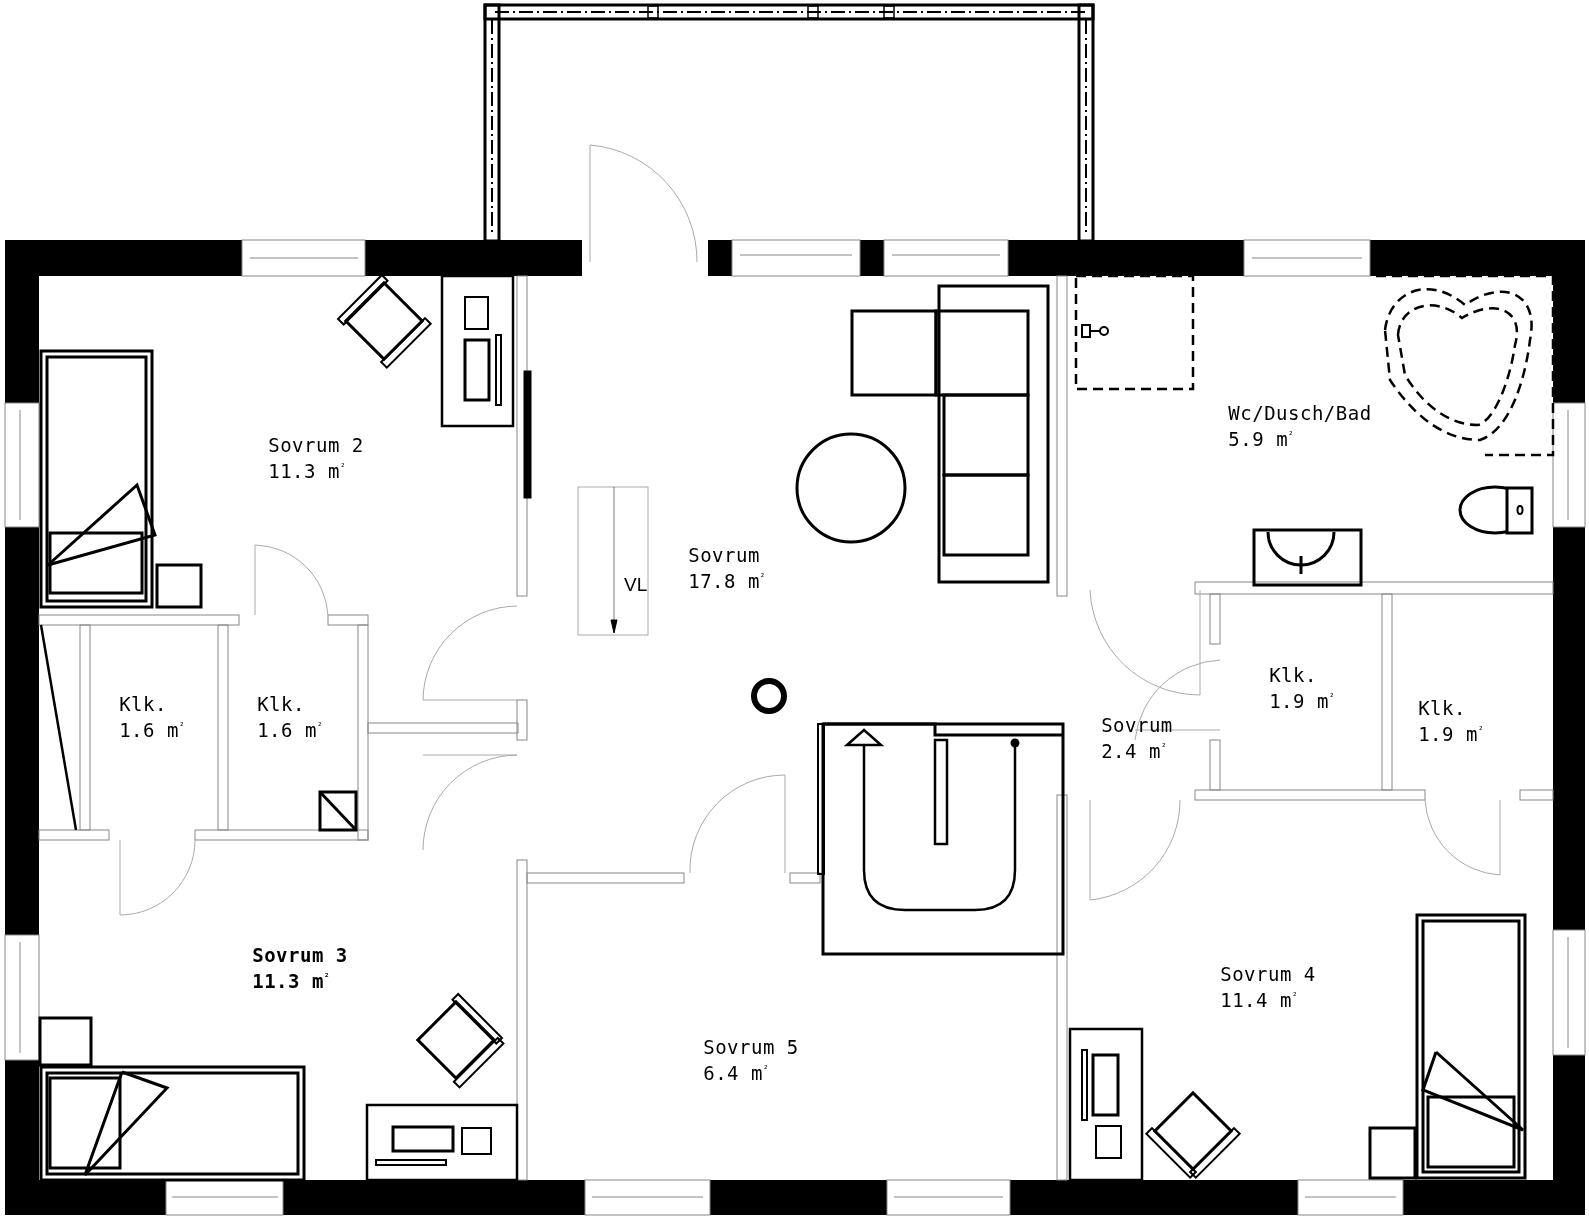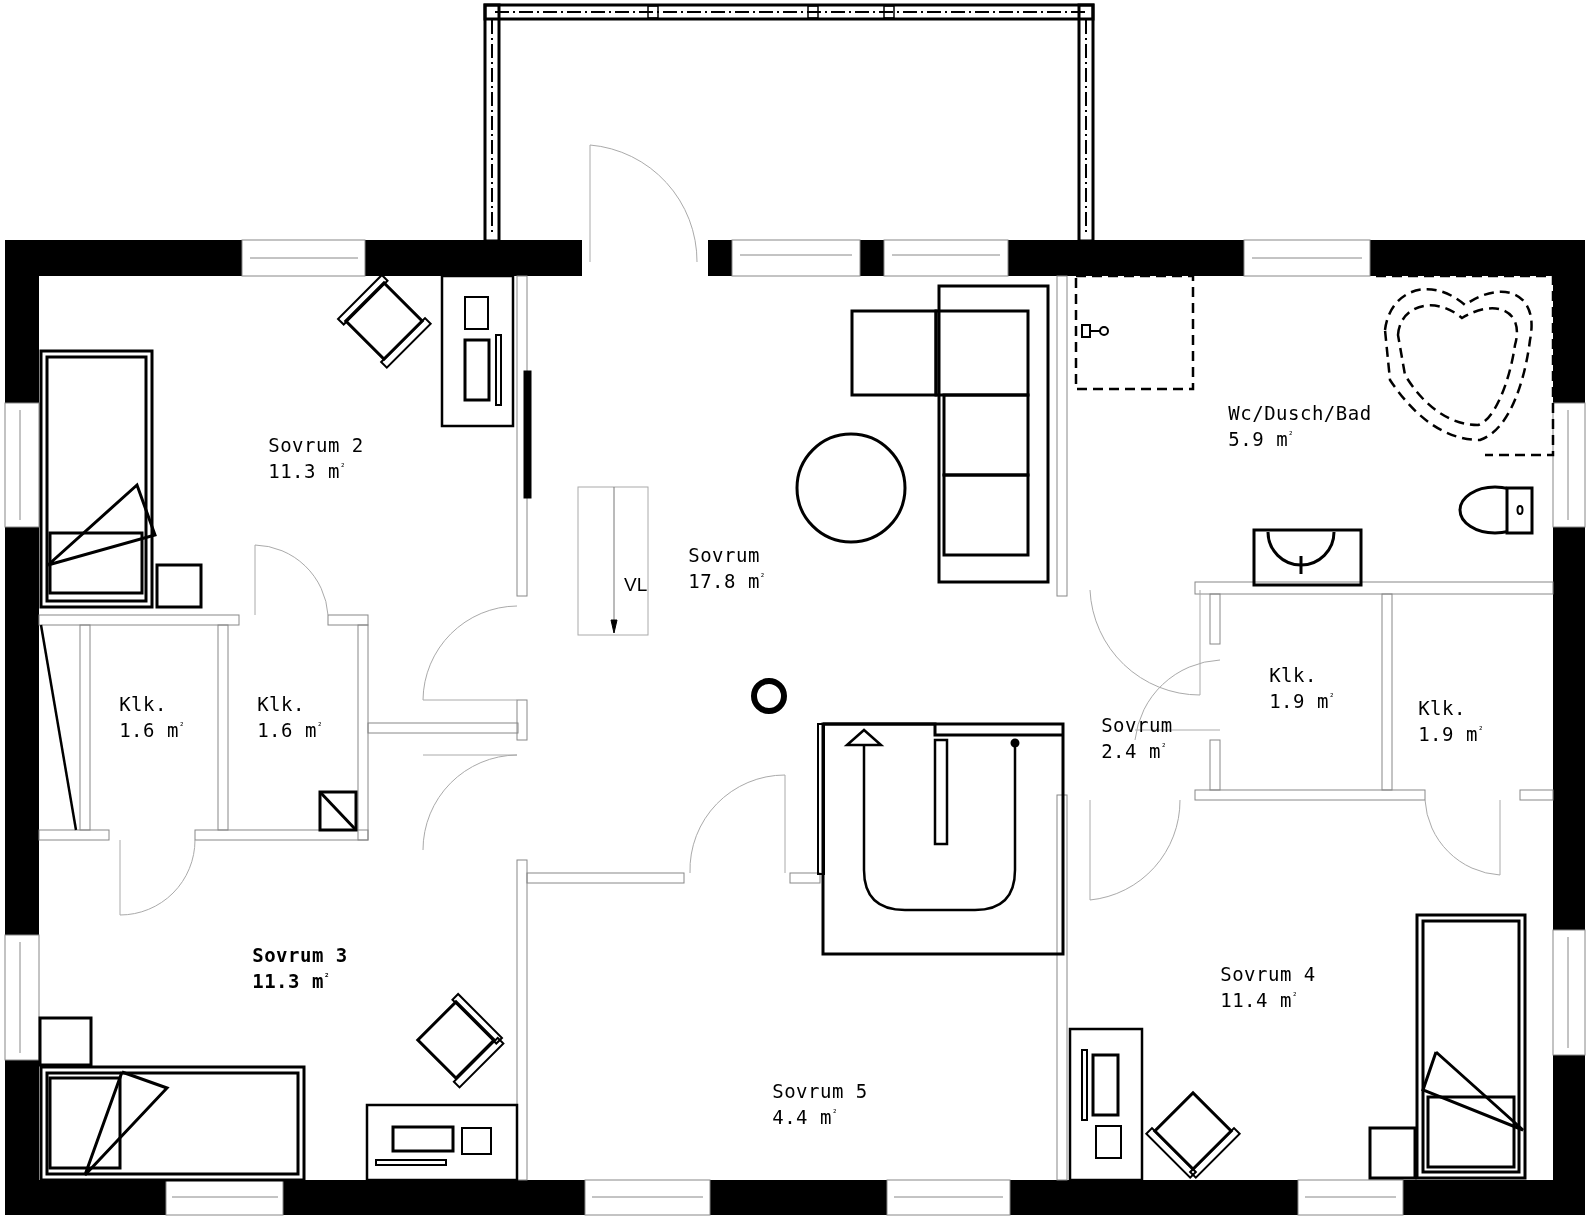--- a/index.html
+++ b/index.html
@@ -280,21 +280,21 @@
       <div><span>1.9</span><span> m</span><sup>²</sup></div>
     </div>
     <div class="label" style="left: 1451px; top: 697px;">
       <div>Klk.</div>
       <div><span>1.9</span><span> m</span><sup>²</sup></div>
     </div>
     <div class="label" style="left: 300px; top: 944px; font-weight: bold;">
       <div>Sovrum 3</div>
       <div><span>11.3</span><span> m</span><sup>²</sup></div>
     </div>
-    <div class="label" style="left: 820px; top: 1036px; margin-top: 44px;">
+    <div class="label" style="left: 751px; top: 1036px;">
       <div>Sovrum 5</div>
-      <div><span>4.4</span><span> m</span><sup>²</sup></div>
+      <div><span>6.4</span><span> m</span><sup>²</sup></div>
     </div>
     <div class="label" style="left: 1268px; top: 963px;">
       <div>Sovrum 4</div>
       <div><span>11.4</span><span> m</span><sup>²</sup></div>
     </div>
   </div>
 
 </body></html>

